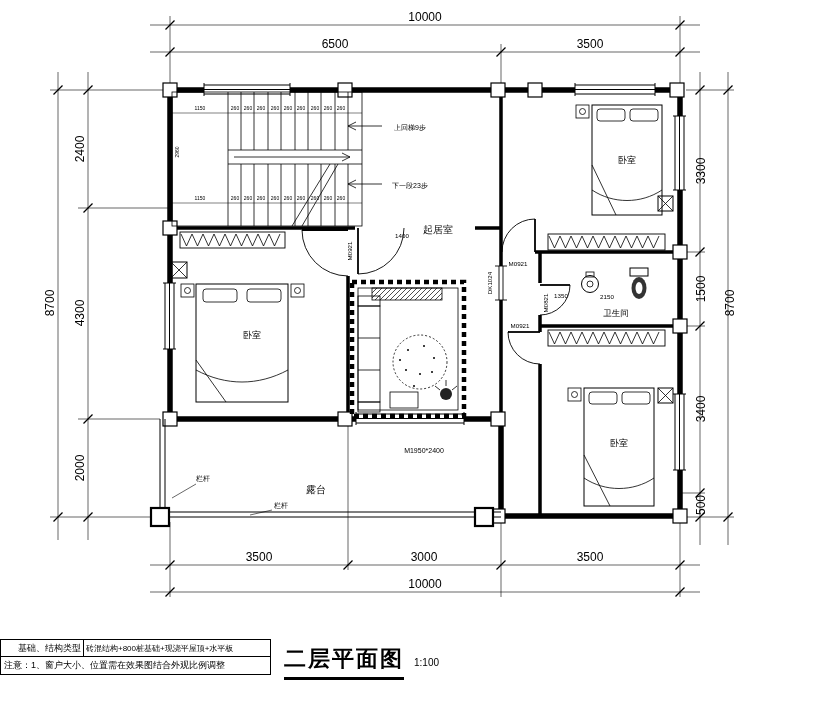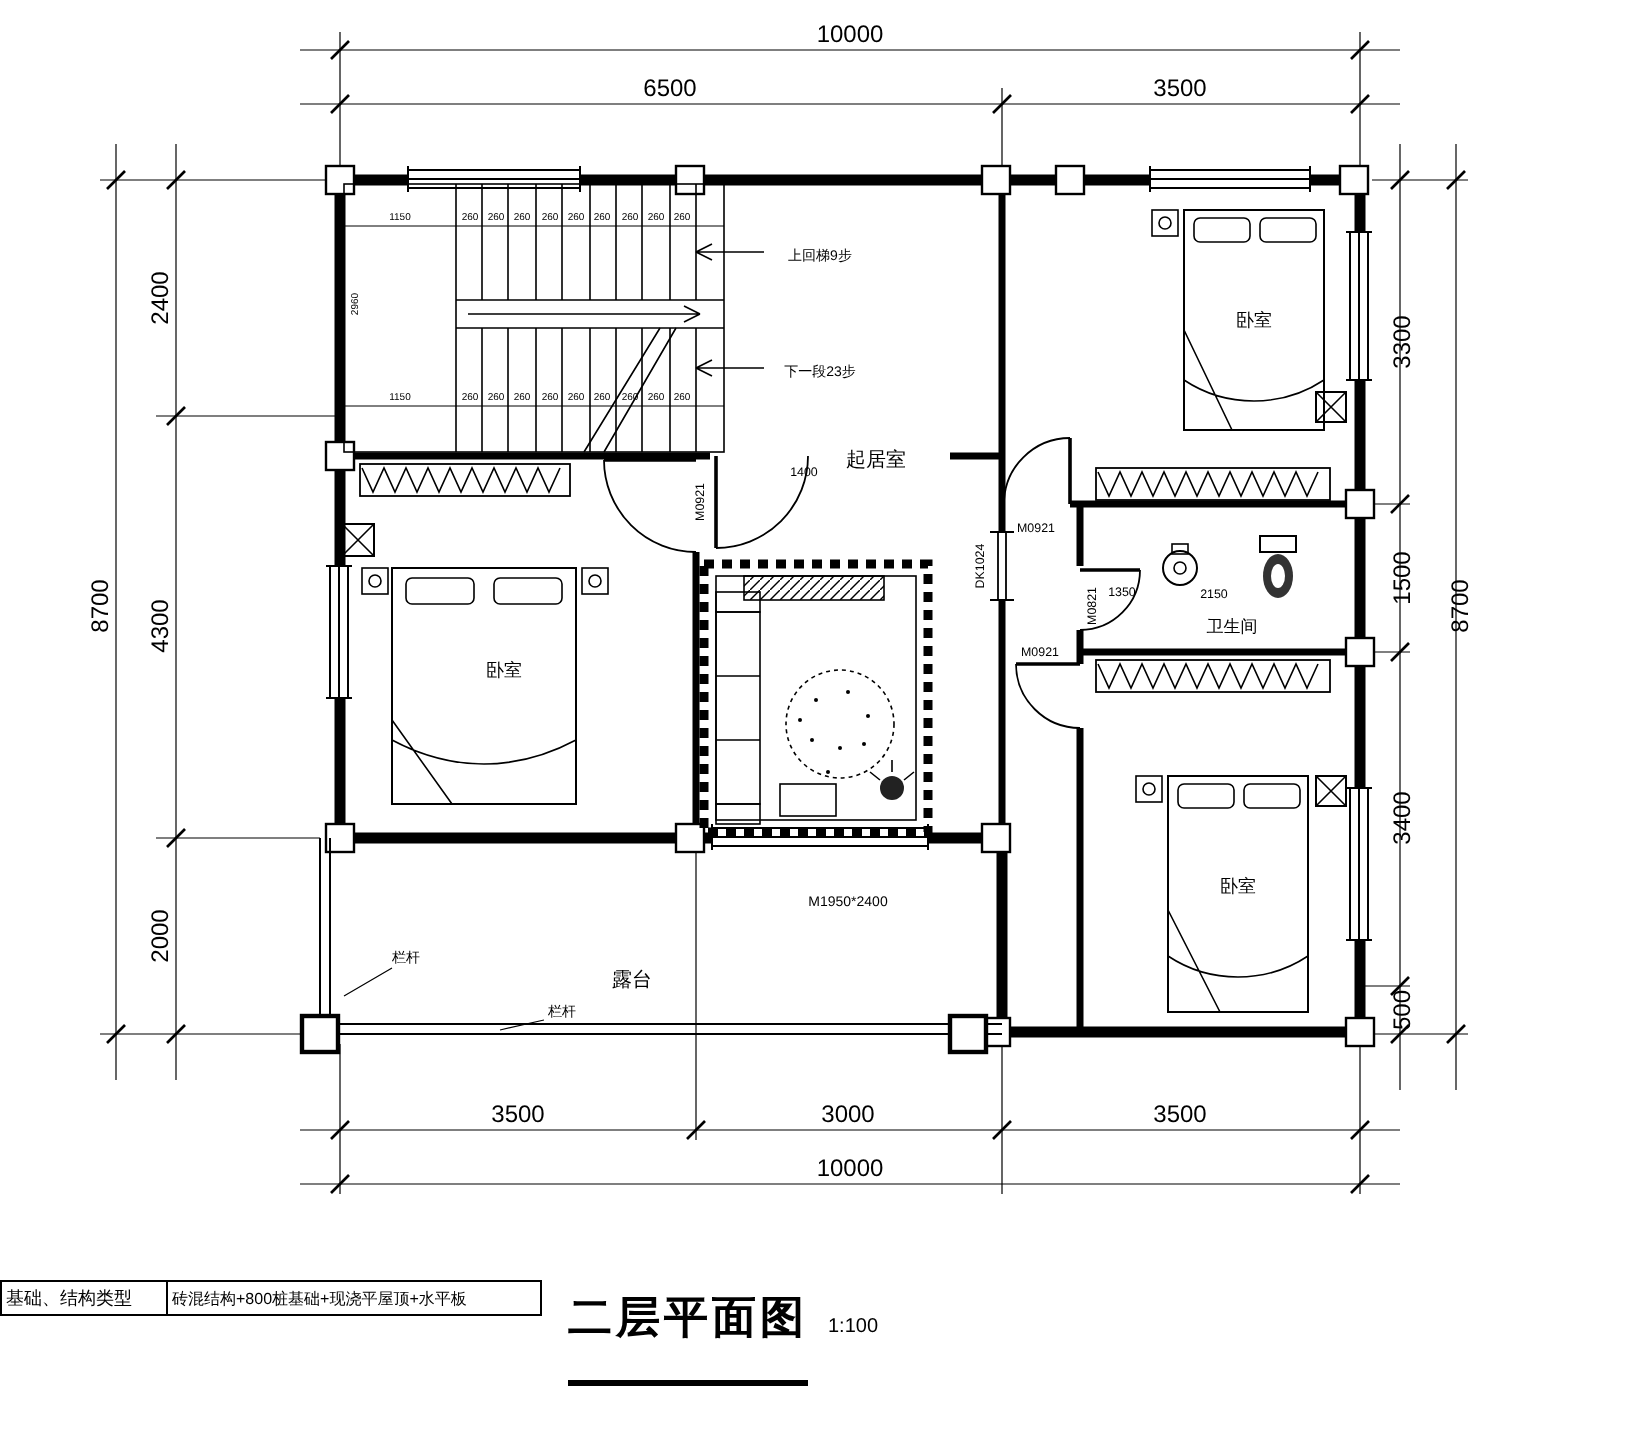--- a/index.html
+++ b/index.html
@@ -18,27 +18,27 @@
   .f09{stroke:#000;stroke-width:.9;fill:none;}
   .leaf{stroke:#000;stroke-width:1.8;fill:none;}
   .col{fill:#fff;stroke:#000;stroke-width:1.2;}
   .winline{stroke:#000;stroke-width:1;fill:none;}
   .pillar{fill:#fff;stroke:#000;stroke-width:2.2;}
   
   .spec{position:absolute;left:0;top:641;width:262px;}
   .spec table{border-collapse:collapse;width:262px;table-layout:fixed;}
   .spec td{border:1px solid #000;font-size:9px;padding:3px 2px;line-height:1.15;
            overflow:hidden;white-space:nowrap;}
-  .spec td.lbl{width:78px;text-align:left;}
+  .spec td.lbl{width:78px;text-align:right;}
   .spec td.val{width:182px;text-align:left;font-size:8px;}
   .spec td.note{text-align:left;padding-left:3px;}
   .spec td.note2{padding-left:28px;}
   .titleblock{position:absolute;left:284px;top:644px;}
   .tb-title{font-size:22px;font-weight:bold;letter-spacing:2px;
-            border-bottom:3px solid #000;padding-bottom:16px;display:inline-block;}
+            border-bottom:3px solid #000;padding-bottom:3px;display:inline-block;}
   .tb-scale{font-size:10px;margin-left:10px;}
   .tb-sub{position:absolute;left:284px;top:688px;font-size:15px;}
 </style>
 </head>
 <body>
 
 <div class="sheet">
 
 <svg width="816" height="635" viewBox="0 0 816 635">
   <defs>
@@ -335,20 +335,23 @@
 </svg>
 
 
 <div class="spec">
   <table>
     <tbody>
           <tr>
       <td class="lbl">基础、结构类型</td>
       <td class="val">砖混结构+800桩基础+现浇平屋顶+水平板</td>
     </tr>
+    <tr>
+            <td class="note" colspan="2">注意：1、窗户大小、位置需在效果图结合外观比例调整</td>
+          </tr>
   </tbody>
       </table>
 </div>
 
 
 <div class="titleblock">
   <span class="tb-title">二层平面图</span><span class="tb-scale">1:100</span>
 </div>
 
 </div>

